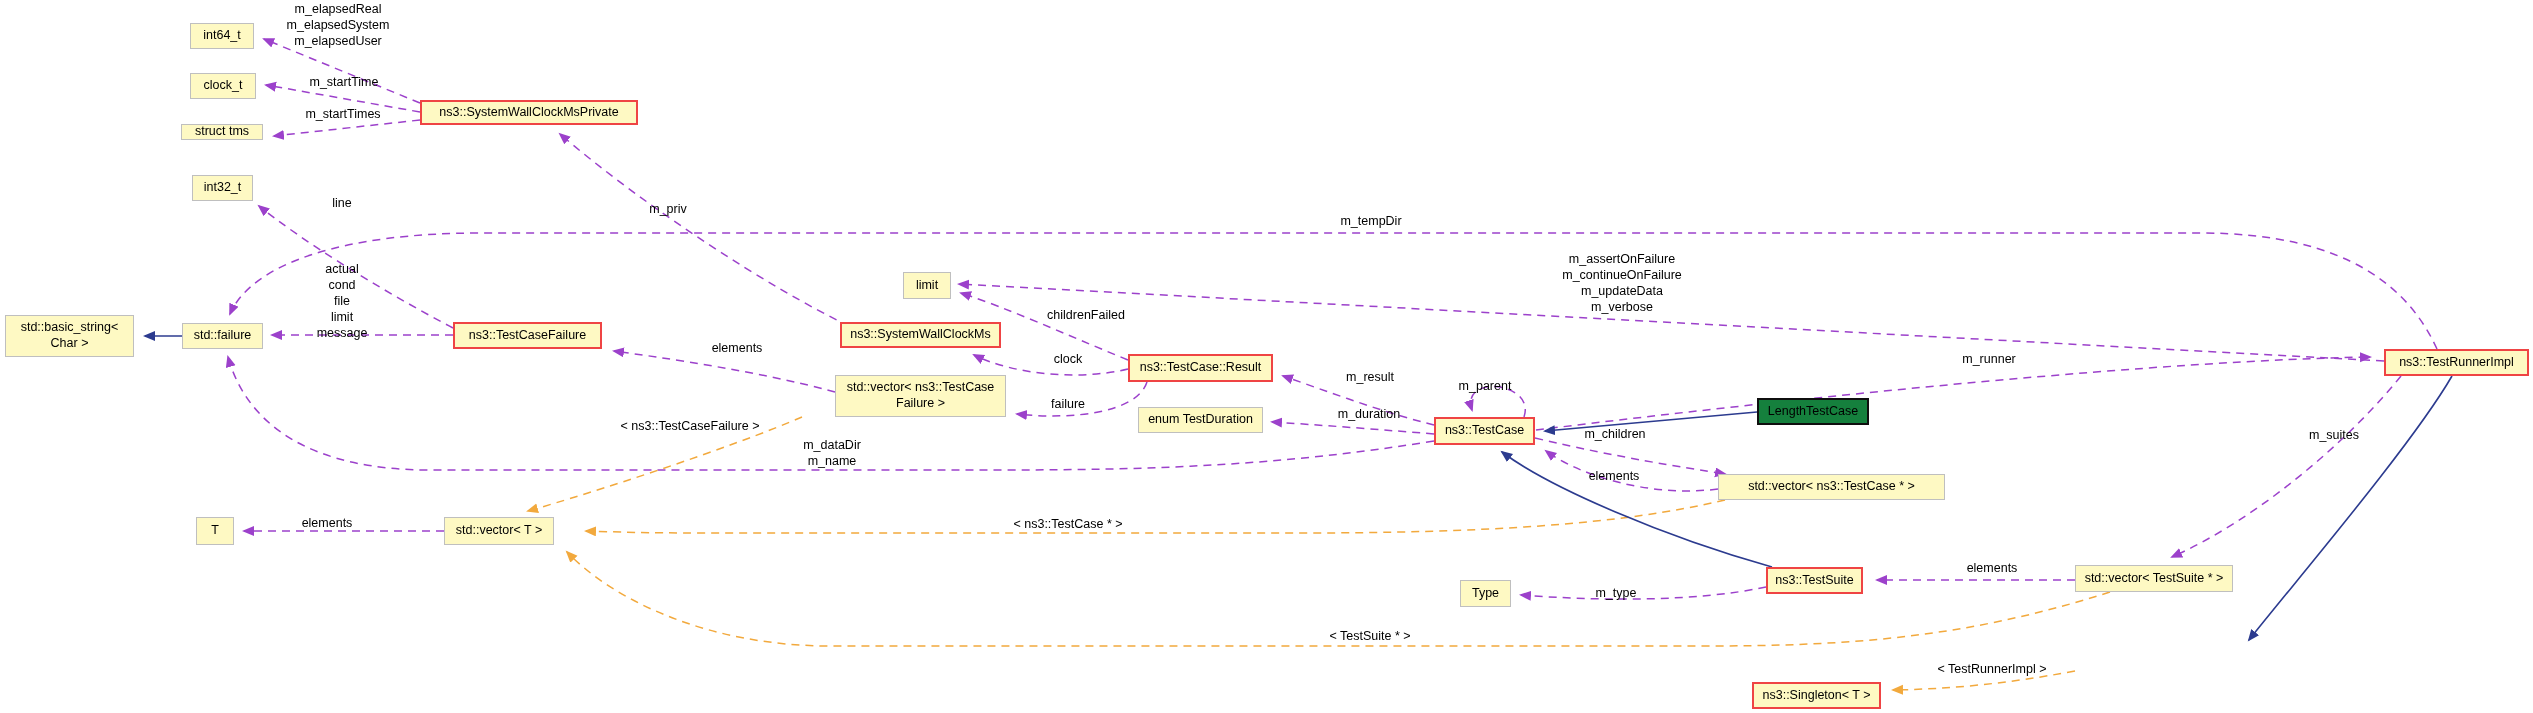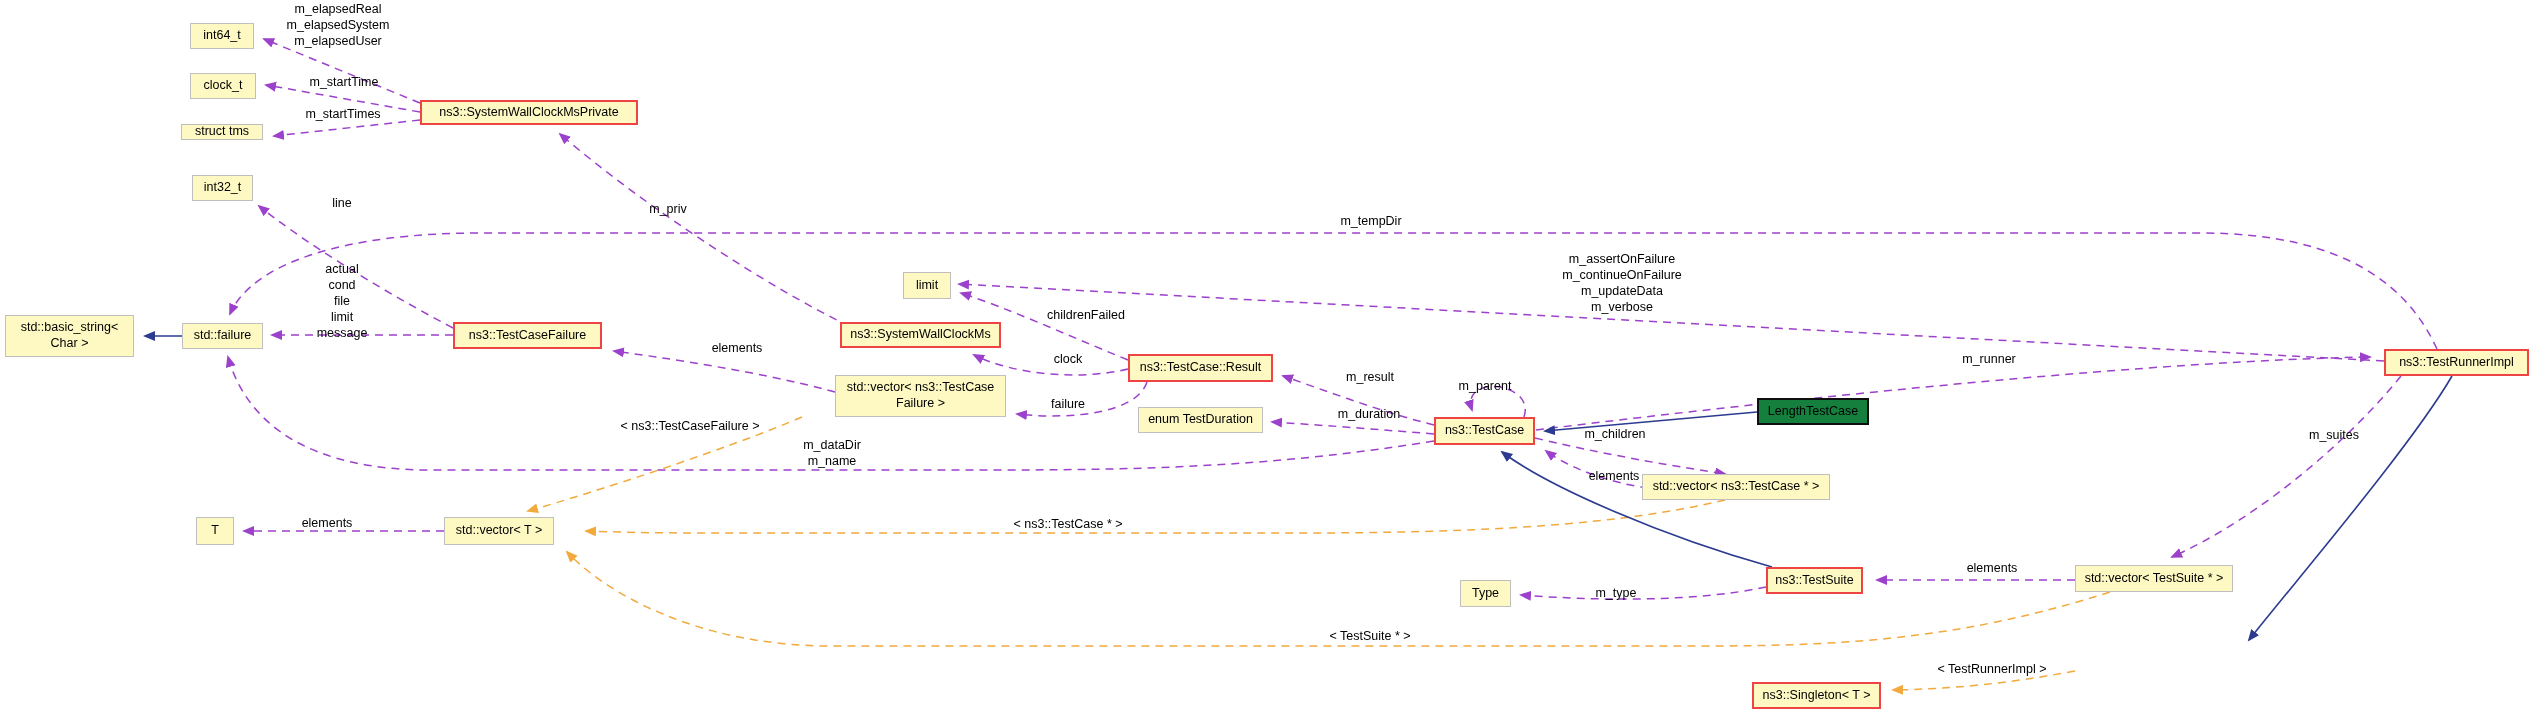--- a/index.html
+++ b/index.html
@@ -106,21 +106,21 @@
   <div class="node" style="left:182px;top:323px;width:81px;height:26px">std::failure</div>
   <div class="node bold" style="left:453px;top:322px;width:149px;height:27px">ns3::TestCaseFailure</div>
   <div class="node" style="left:903px;top:272px;width:48px;height:27px">limit</div>
   <div class="node bold" style="left:840px;top:322px;width:161px;height:26px">ns3::SystemWallClockMs</div>
   <div class="node" style="left:835px;top:375px;width:171px;height:42px">std::vector&lt; ns3::TestCase
 Failure &gt;</div>
   <div class="node bold" style="left:1128px;top:354px;width:145px;height:28px">ns3::TestCase::Result</div>
   <div class="node" style="left:1138px;top:407px;width:125px;height:26px">enum TestDuration</div>
   <div class="node bold" style="left:1434px;top:417px;width:101px;height:28px">ns3::TestCase</div>
   <div class="node highlight" style="left:1757px;top:398px;width:112px;height:27px">LengthTestCase</div>
-  <div class="node" style="left:1642px;top:474px;width:188px;height:26px">std::vector&lt; ns3::TestCase * &gt;</div>
+  <div class="node" style="left:1718px;top:474px;width:227px;height:26px">std::vector&lt; ns3::TestCase * &gt;</div>
   <div class="node bold" style="left:2384px;top:349px;width:145px;height:27px">ns3::TestRunnerImpl</div>
   <div class="node" style="left:196px;top:517px;width:38px;height:28px">T</div>
   <div class="node" style="left:444px;top:517px;width:110px;height:28px">std::vector&lt; T &gt;</div>
   <div class="node" style="left:1460px;top:580px;width:51px;height:27px">Type</div>
   <div class="node bold" style="left:1766px;top:567px;width:97px;height:27px">ns3::TestSuite</div>
   <div class="node" style="left:2075px;top:565px;width:158px;height:27px">std::vector&lt; TestSuite * &gt;</div>
   <div class="node bold" style="left:1752px;top:682px;width:129px;height:27px">ns3::Singleton&lt; T &gt;</div>
 
   <div class="elabel" style="left:338px;top:1px">m_elapsedReal
 m_elapsedSystem

